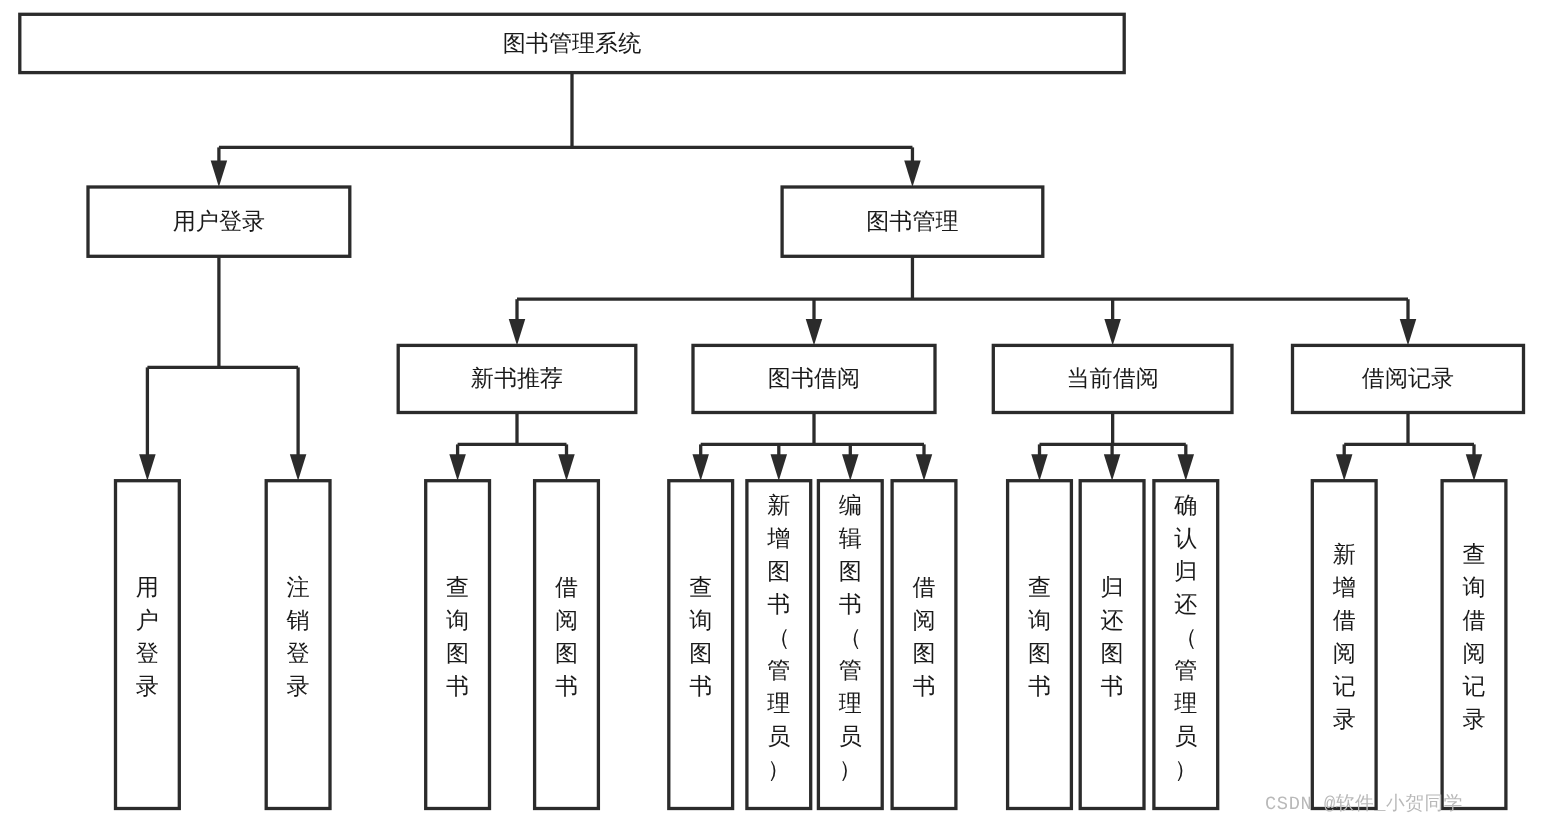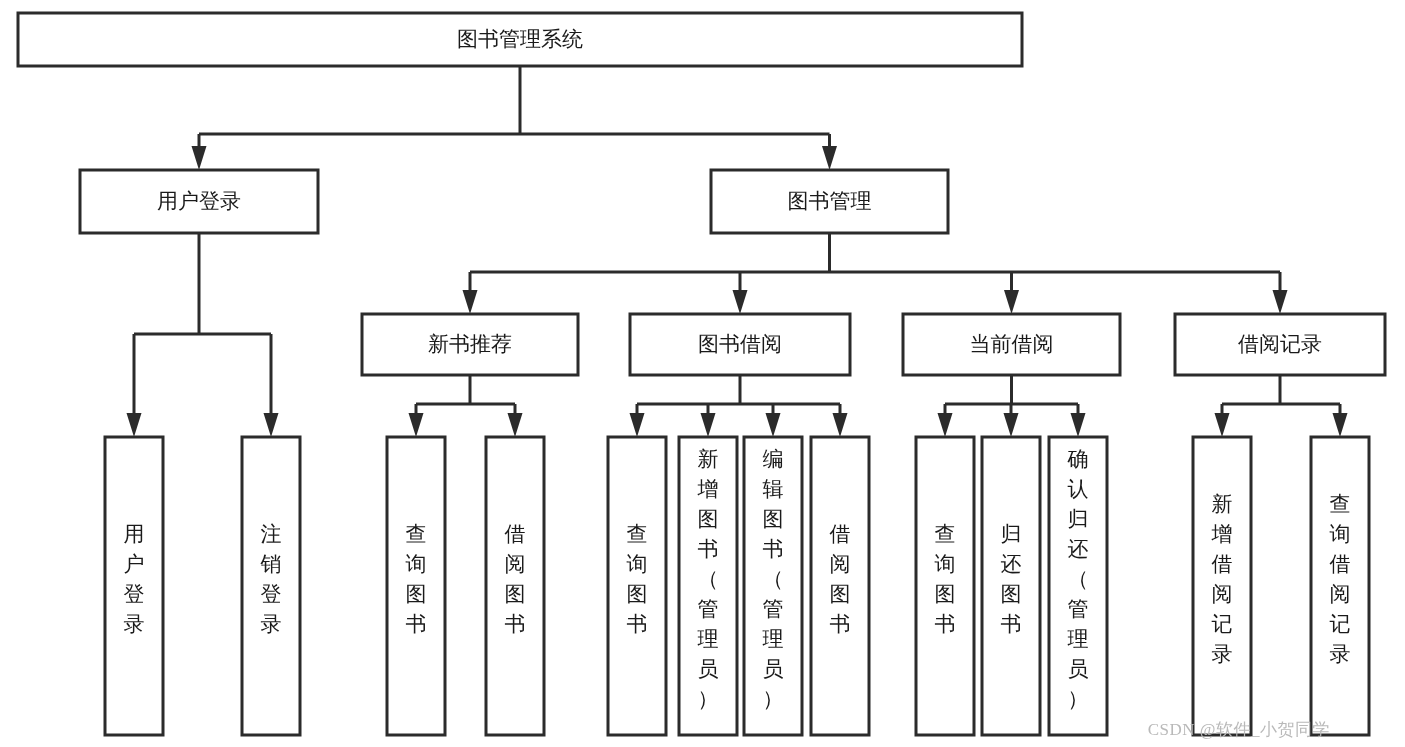--- a/index.html
+++ b/index.html
@@ -51,21 +51,21 @@
     stroke-linecap: butt;
   }
   .edge-arrow {
     fill: #2b2b2b;
     stroke: none;
   }
   .watermark {
     position: absolute;
     right: 8px;
     bottom: 6px;
-    font-family: Liberation Serif, serif;
+    font-family: Liberation Mono, monospace;
     font-size: 17px;
     color: #b9b9b9;
     white-space: nowrap;
     letter-spacing: 0.5px;
   }
 </style>
 </head>
 <body>
 
 <div id="diagram-root">

